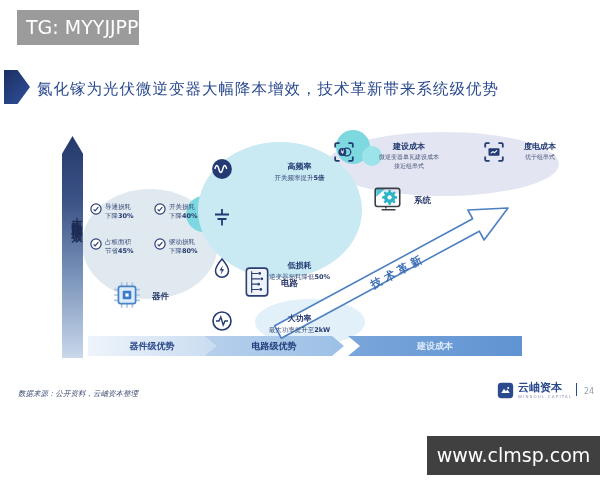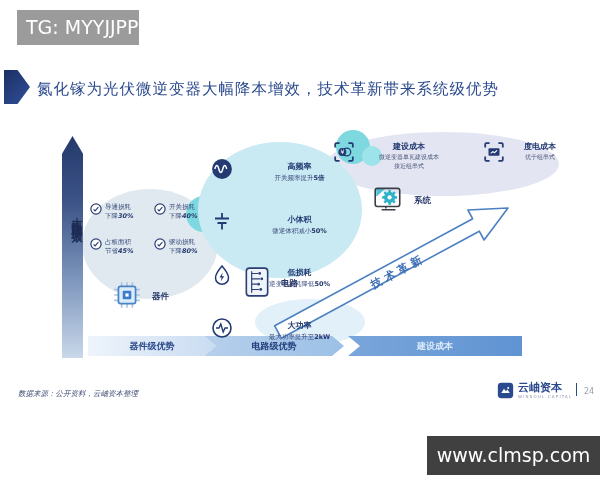--- a/index.html
+++ b/index.html
@@ -42,21 +42,21 @@
 
   
   .z1{z-index:1}.z2{z-index:2}.z3{z-index:3}.z4{z-index:4}.z10{z-index:10}
 
   
   .chk-grid{position:absolute;left:90px;top:203px;width:124px;display:grid;z-index:6;
             grid-template-columns:1fr 1fr;row-gap:16px;column-gap:4px;}
   .chk-item{display:flex;gap:3px;align-items:flex-start;}
   .chk-item svg{flex:0 0 auto;}
   .chk-text{font-size:6.5px;line-height:1.45;color:#3a4a7a;}
-  .chk-text b{color:#273a6e;font-style:italic;}
+  .chk-text b{color:#273a6e;}
 
   
   .mid-rows{position:absolute;left:210px;top:154px;width:146px;display:flex;z-index:6;
             flex-direction:column;gap:24px;}
   .mid-row{display:flex;align-items:center;gap:9px;}
   .mid-ico{flex:0 0 24px;display:flex;justify-content:center;}
   .mid-text{flex:1;text-align:center;}
   .mid-title{font-size:8px;font-weight:bold;color:#233a72;}
   .mid-desc{font-size:6.5px;color:#3a4a7a;margin-top:1px;}
   .mid-desc b{color:#273a6e;}
@@ -176,24 +176,20 @@
       <span class="mid-text">
         <span class="mid-title">高频率</span>
         <div class="mid-desc"><span>开关频率提升</span><b>5倍</b></div>
       </span>
     </div>
     <div class="mid-row">
       <span class="mid-ico">
         <svg width="22" height="22" viewBox="0 0 22 22">
             <path d="M11 2v5 M4 7.5h14 M6.5 12h9 M11 12.5v6" stroke="#233a72" stroke-width="1.8" fill="none"></path>
           </svg>
-      </span>
-      <span class="mid-text">
-        <span class="mid-title">小体积</span>
-        <div class="mid-desc"><span>微逆体积减小</span><b>50%</b></div>
       </span>
     </div>
     <div class="mid-row">
       <span class="mid-ico">
         <svg width="22" height="22" viewBox="0 0 22 22">
             <path d="M11 2C11 2 4.5 9.5 4.5 13.8a6.5 6.5 0 0 0 13 0C17.5 9.5 11 2 11 2Z" stroke="#233a72" stroke-width="1.5" fill="none"></path>
             <path d="M11.8 8.5 8.5 13.5h2.2l-1 4 3.5-5.2h-2.3z" fill="#233a72"></path>
           </svg>
       </span>
       <span class="mid-text">

